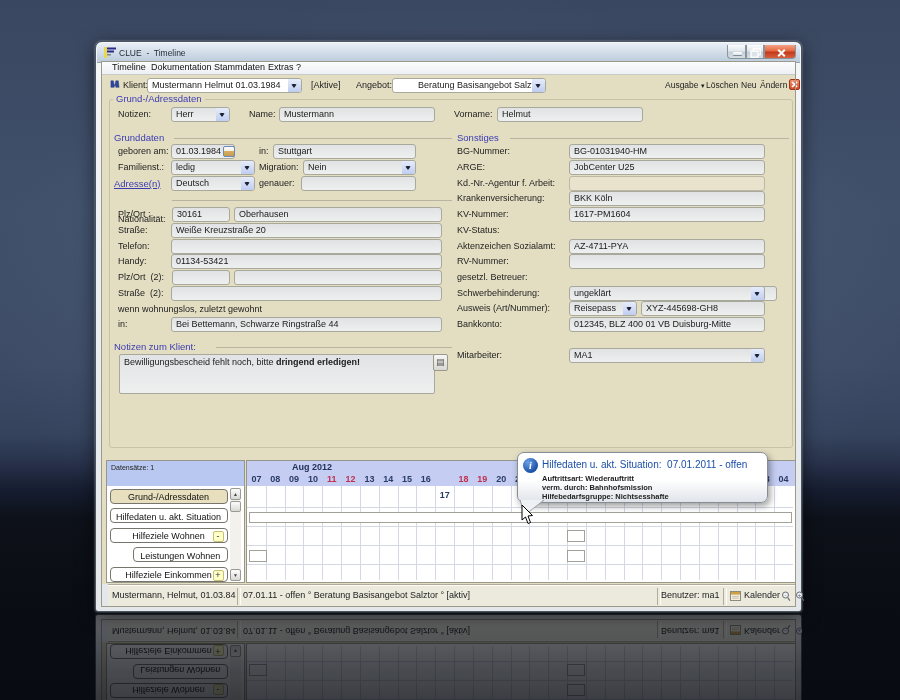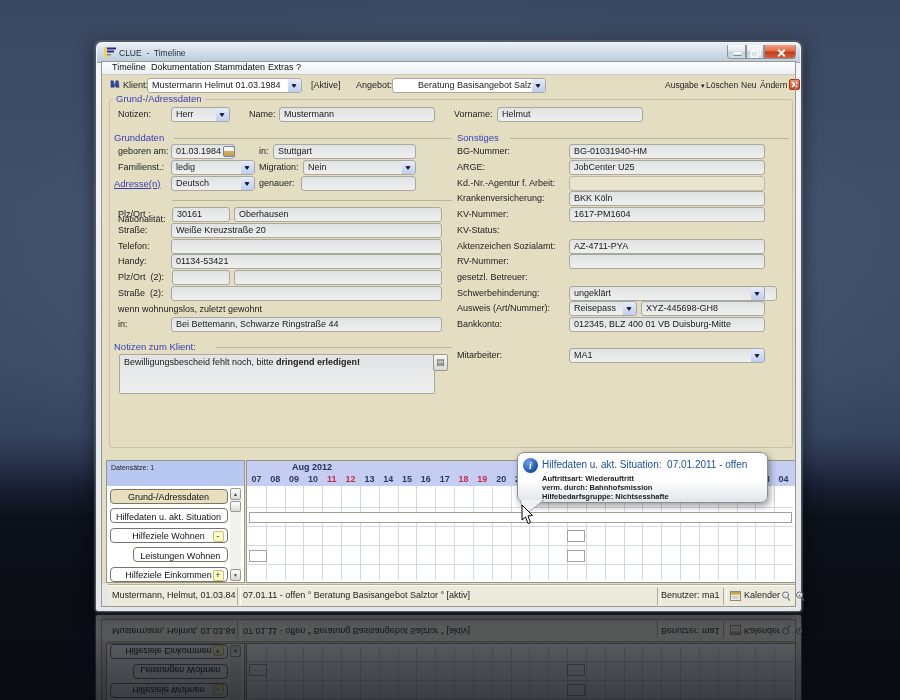--- a/index.html
+++ b/index.html
@@ -208,21 +208,21 @@
               <span style="position:absolute;left:0.00px;top:13px;width:18.83px;text-align:center;color:#2a3a66;">07</span>
 <span style="position:absolute;left:18.83px;top:13px;width:18.83px;text-align:center;color:#2a3a66;">08</span>
 <span style="position:absolute;left:37.66px;top:13px;width:18.83px;text-align:center;color:#2a3a66;">09</span>
 <span style="position:absolute;left:56.48px;top:13px;width:18.83px;text-align:center;color:#2a3a66;">10</span>
 <span style="position:absolute;left:75.31px;top:13px;width:18.83px;text-align:center;color:#c03050;">11</span>
 <span style="position:absolute;left:94.14px;top:13px;width:18.83px;text-align:center;color:#c03050;">12</span>
 <span style="position:absolute;left:112.97px;top:13px;width:18.83px;text-align:center;color:#2a3a66;">13</span>
 <span style="position:absolute;left:131.79px;top:13px;width:18.83px;text-align:center;color:#2a3a66;">14</span>
 <span style="position:absolute;left:150.62px;top:13px;width:18.83px;text-align:center;color:#2a3a66;">15</span>
 <span style="position:absolute;left:169.45px;top:13px;width:18.83px;text-align:center;color:#2a3a66;">16</span>
-<span style="position:absolute;left:188.28px;top:13px;width:18.83px;text-align:center;color:#2a3a66;">17</span>
+<span style="position:absolute;left:188.28px;top:29px;width:18.83px;text-align:center;color:#2a3a66;">17</span>
 <span style="position:absolute;left:207.10px;top:13px;width:18.83px;text-align:center;color:#c03050;">18</span>
 <span style="position:absolute;left:225.93px;top:13px;width:18.83px;text-align:center;color:#c03050;">19</span>
 <span style="position:absolute;left:244.76px;top:13px;width:18.83px;text-align:center;color:#2a3a66;">20</span>
 <span style="position:absolute;left:263.59px;top:13px;width:18.83px;text-align:center;color:#2a3a66;">21</span>
 <span style="position:absolute;left:282.41px;top:13px;width:18.83px;text-align:center;color:#2a3a66;">22</span>
 <span style="position:absolute;left:301.24px;top:13px;width:18.83px;text-align:center;color:#2a3a66;">23</span>
 <span style="position:absolute;left:320.07px;top:13px;width:18.83px;text-align:center;color:#2a3a66;">24</span>
 <span style="position:absolute;left:338.90px;top:13px;width:18.83px;text-align:center;color:#c03050;">25</span>
 <span style="position:absolute;left:357.72px;top:13px;width:18.83px;text-align:center;color:#c03050;">26</span>
 <span style="position:absolute;left:376.55px;top:13px;width:18.83px;text-align:center;color:#2a3a66;">27</span>

